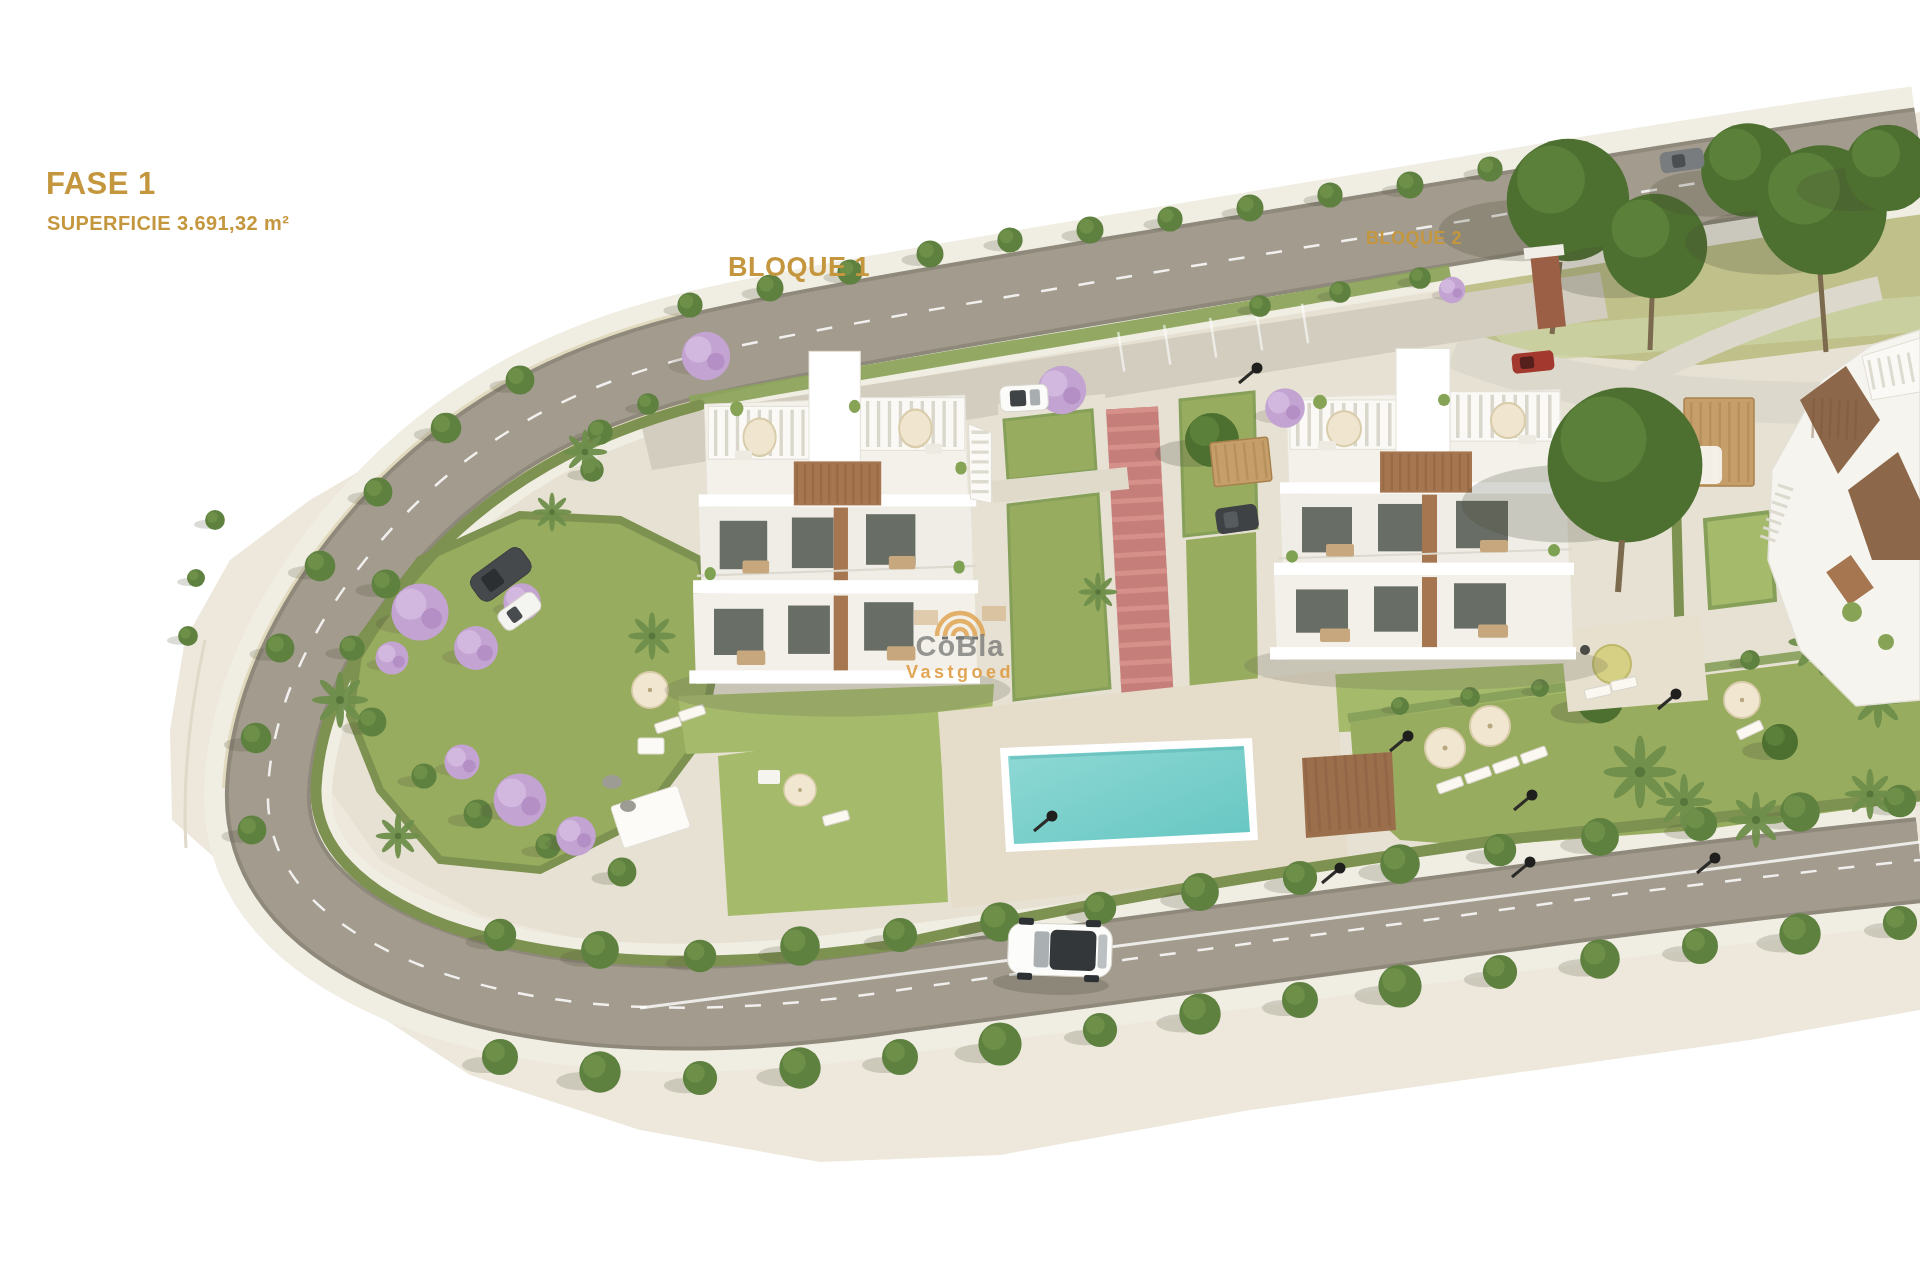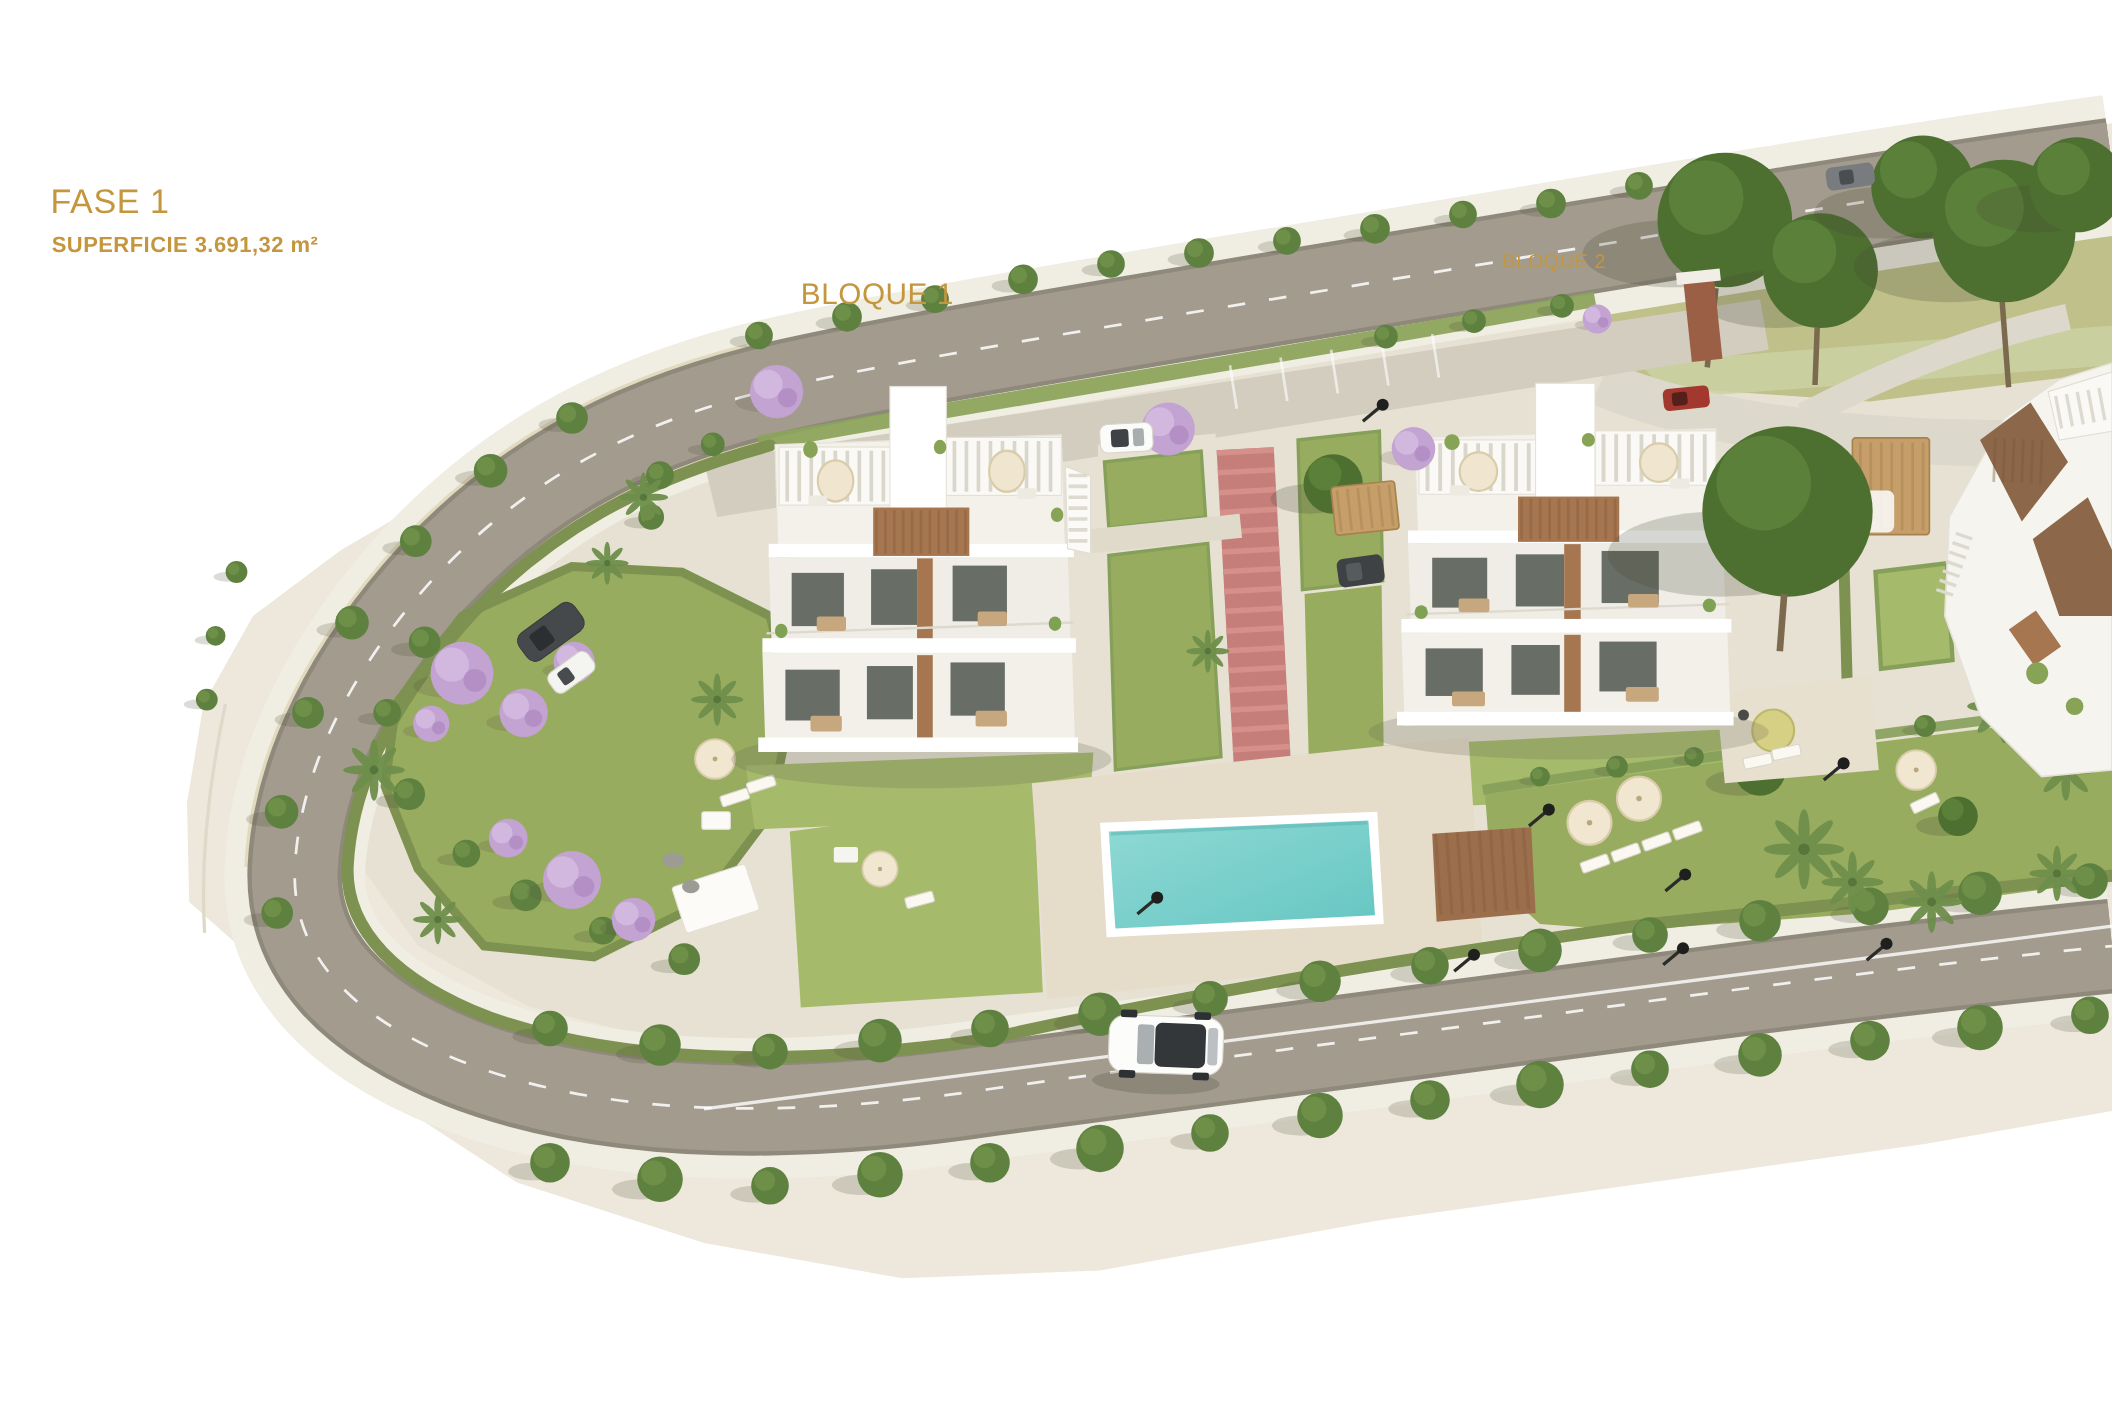--- a/index.html
+++ b/index.html
@@ -1,21 +1,21 @@
 <!DOCTYPE html>
 <html style="--gold: #C4963E; --terrain: #EDE8DB; --inner: #E6E1D2; --sidewalk: #F0EDE3; --road: #A39C8E; --road-edge: #8F897C; --lawn: #98AC5F; --lawn-light: #A6BA6C; --hedge: #7D9150; --tree: #5F8140; --tree-dark: #4D7031; --dry-grass: #BDBE86; --jacaranda: #C2A3D1; --jacaranda-light: #D2B7DF; --pool: #7BCFCB; --pool-deep: #64C2BE; --pool-deck: #E5DCCA; --wood: #A5764F; --wood-deck: #9C6F4C; --carport-wood: #C59E6A; --window: #5A6058; --facade: #F1EFE8; --car-dark: #45494C; --brick: #9A5F45; --watermark-gray: #6E6E6E; --watermark-orange: #DE9A3F; --red-path: #C67E7B; --red-path-stripe: #D59089;"><head>
 <meta charset="utf-8">
 <style>
   html,body{margin:0;padding:0;background:#ffffff;}
   .stage{
     position:relative;width:1920px;height:1280px;overflow:hidden;background:#ffffff;
     font-family:"Liberation Sans",sans-serif;
   }
   .scene{position:absolute;left:0;top:0;}
-  .lbl{position:absolute;color:var(--gold);font-weight:400;letter-spacing:.5px;white-space:nowrap;}
+  .lbl{position:absolute;color:var(--gold);font-weight:700;letter-spacing:.5px;white-space:nowrap;}
   .lbl-fase{left:46px;top:166px;font-size:31px;}
   .lbl-superficie{left:47px;top:212px;font-size:20px;font-weight:700;letter-spacing:.4px;}
   .lbl-b1{left:728px;top:228px;font-size:27px;margin-top:24px;}
   .lbl-b2{left:1318px;top:228px;font-size:18px;margin-left:48px;}
   .watermark{position:absolute;left:858px;top:592px;width:204px;text-align:center;opacity:.88;}
   .wm-logo{display:block;margin:0 auto -10px auto;}
   .wm-brand{font-size:29px;font-weight:700;color:rgba(105,105,105,.78);letter-spacing:1px;line-height:1;}
   .wm-sub{font-size:18px;font-weight:600;color:var(--watermark-orange);letter-spacing:3.5px;margin-top:1px;}
 </style>
 </head>
@@ -415,14 +415,32 @@
       <use href="#lamp" transform="translate(1715,858)"></use>
       <use href="#lamp" transform="translate(1676,694)"></use>
     </g>
   </svg>
 
   <div class="lbl lbl-fase">FASE 1</div>
   <div class="lbl lbl-superficie">SUPERFICIE 3.691,32 m²</div>
   <div class="lbl lbl-b1">BLOQUE 1</div>
   <div class="lbl lbl-b2">BLOQUE 2</div>
 
+  <div class="watermark">
+    <svg class="wm-logo" width="96" height="50" viewBox="0 0 96 50">
+      <rect x="2" y="18" width="24" height="15" fill="#C89B5F" opacity=".5"></rect>
+      <rect x="70" y="14" width="24" height="15" fill="#C89B5F" opacity=".5"></rect>
+      <g fill="none" style="stroke:var(--watermark-orange)" stroke-width="4.5" opacity=".85">
+        <path d="M 25,44 A 23,23 0 1 1 71,44"></path>
+        <path d="M 33,44 A 15,15 0 1 1 63,44"></path>
+        <path d="M 41,44 A 7,7 0 1 1 55,44"></path>
+      </g>
+      <g stroke="#3F3F3D" stroke-width="3" opacity=".8">
+        <line x1="30" y1="46" x2="36" y2="46"></line>
+          <line x1="44" y1="46" x2="52" y2="46"></line>
+          <line x1="60" y1="46" x2="66" y2="46"></line>
+      </g>
+    </svg>
+    <div class="wm-brand">CoBla</div>
+    <div class="wm-sub">Vastgoed</div>
+  </div>
 
 </div>
 
 </body></html>

